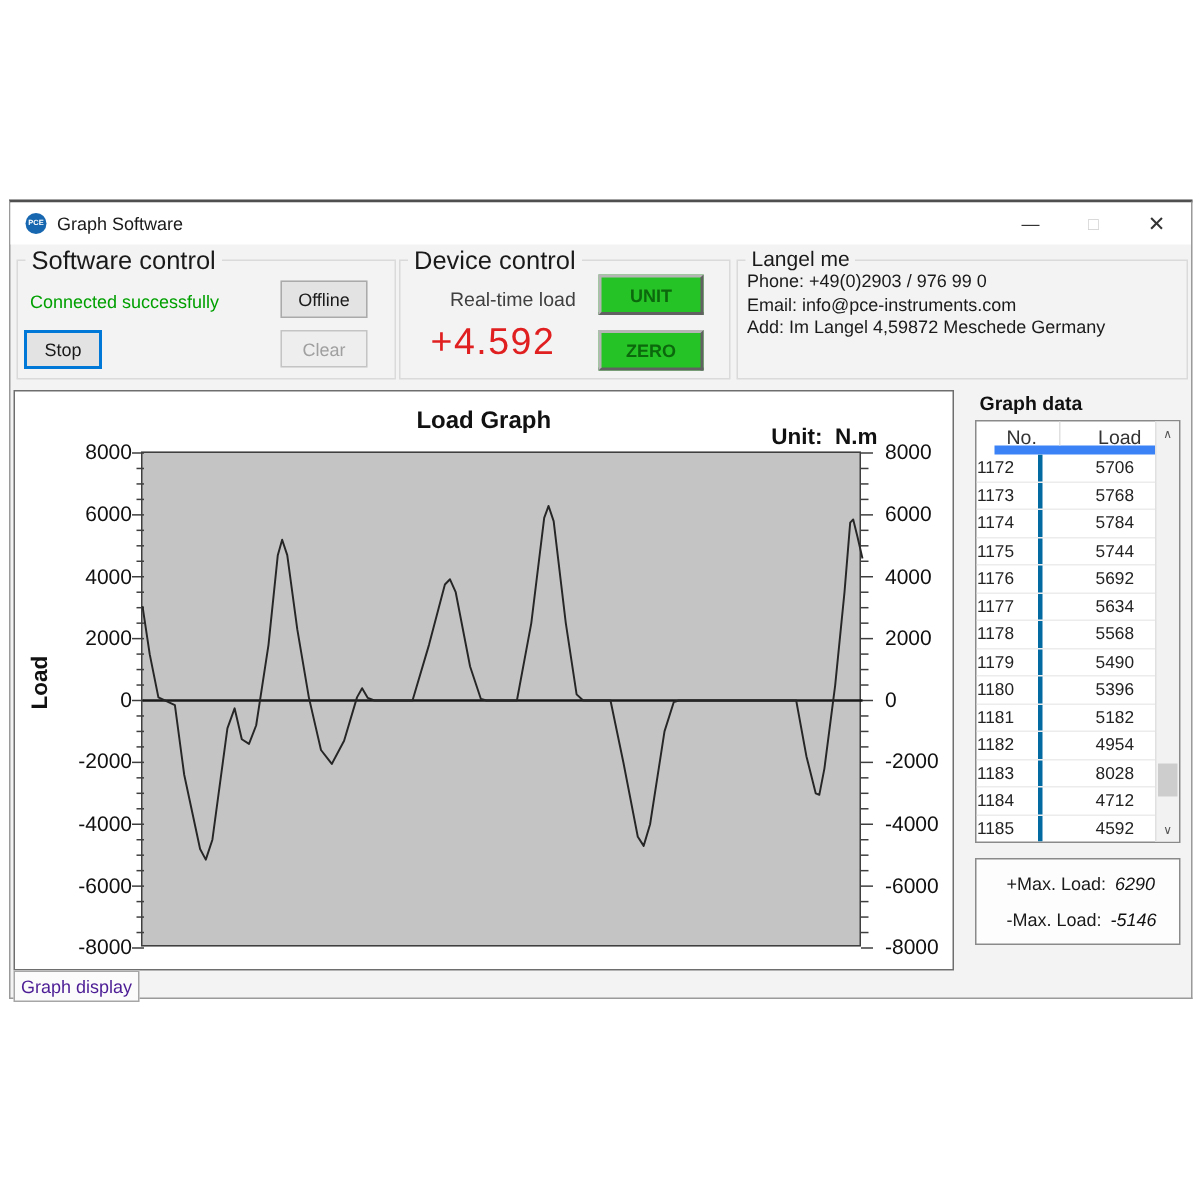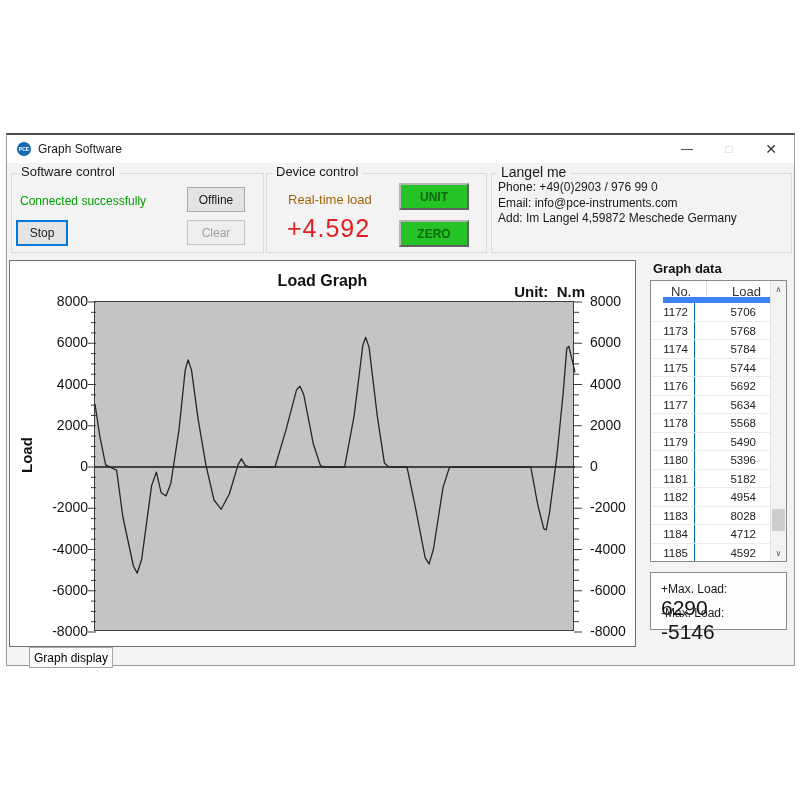--- a/index.html
+++ b/index.html
@@ -12,34 +12,34 @@
     background:#1767b0;color:#fff;font-size:5px;font-weight:bold;display:flex;align-items:center;justify-content:center;}
   .title-text{position:absolute;left:31px;top:7px;font-size:12px;color:#1a1a1a;}
   .win-controls{position:absolute;right:2px;top:0;height:28px;display:flex;}
   .win-btn{width:42px;height:28px;display:flex;align-items:center;justify-content:center;
     font-size:12px;color:#333;cursor:default;}
   .win-btn.maximize{color:#cfcfcf;}
   .win-btn.close{font-size:14px;}
 
   .groupbox{position:absolute;border:1px solid #dadada;}
   .legend{position:absolute;top:-10px;left:5px;background:#f3f3f3;padding:0 4px;
-    font-size:13px;color:#1a1a1a;white-space:nowrap;}
+    font-size:17px;color:#1a1a1a;white-space:nowrap;}
   .g-software{left:4px;top:38px;width:253px;height:80px;}
   .g-device{left:259px;top:38px;width:221px;height:80px;padding-left:48px;}
   .g-about{left:484px;top:38px;width:301px;height:80px;}
   .g-about .legend{font-size:14px;}
 
   .status{position:absolute;left:8px;top:20px;font-size:12px;color:#00a000;}
   .btn{position:absolute;background:#e3e3e3;border:1px solid #aaaaaa;font-size:12px;color:#1a1a1a;
     display:flex;align-items:center;justify-content:center;}
   .btn-offline{left:175px;top:13px;width:58px;height:25px;}
   .btn-stop{left:4px;top:46px;width:52px;height:26px;border:2px solid #0078d7;}
   .btn-clear{left:175px;top:46px;width:58px;height:25px;background:#eeeeee;border-color:#c4c4c4;color:#a0a0a0;}
 
-  .rt-label{position:absolute;left:21px;top:18px;font-size:13px;color:#a16207;}
+  .rt-label{position:absolute;left:33px;top:18px;font-size:13px;color:#404040;}
   .rt-value{position:absolute;left:20px;top:40px;font-size:25px;color:#e02020;letter-spacing:1px;}
   .btn-green{position:absolute;right:17px;width:70px;height:27px;background:#26c326;
     border:2px outset #b5b5b5;color:#0c680c;font-size:12px;font-weight:bold;
     display:flex;align-items:center;justify-content:center;}
   .btn-unit{top:9px;}
   .btn-zero{top:46px;}
 
   .about-lines{position:absolute;left:6px;top:6px;right:4px;font-size:12px;color:#1a1a1a;line-height:15.5px;}
   .weblink{color:#9db6ca;white-space:pre;}
 
@@ -62,40 +62,40 @@
   .gd-title{position:absolute;left:646px;top:126px;font-size:13px;font-weight:bold;color:#111;}
   .table{position:absolute;left:643px;top:145px;width:137px;height:282px;background:#ffffff;
     border:1px solid #8a8a8a;}
   .thead{display:flex;height:22px;line-height:22px;font-size:13px;color:#333;
     border-bottom:6px solid #3b82f6;margin-left:12px;}
   .col-no{width:44px;padding-left:8px;border-right:1px solid #e0e0e0;}
   .col-load{flex:1;text-align:center;}
   .tbody{position:absolute;left:0;top:22px;right:16px;bottom:0;overflow:hidden;}
   .trow{display:flex;height:18.5px;line-height:18.5px;font-size:11.5px;color:#222;
     border-bottom:1px solid #ececec;}
-  .td-no{width:44px;text-align:right;padding-right:6px;border-right:1px solid #0369a1;}
+  .td-no{width:44px;text-align:right;padding-right:16px;border-right:3px solid #0369a1;}
   .td-load{flex:1;text-align:right;padding-right:14px;}
   .vscroll{position:absolute;right:0;top:0;bottom:0;width:16px;background:#f2f2f2;border-left:1px solid #e0e0e0;}
   .sb-btn{position:absolute;left:0;width:15px;height:16px;font-size:8px;color:#555;
     display:flex;align-items:center;justify-content:center;}
   .sb-btn.up{top:0;}
   .sb-btn.down{bottom:0;}
   .sb-thumb{position:absolute;left:1px;width:13px;top:228px;height:22px;background:#cdcdcd;}
 
   .maxbox{position:absolute;left:643px;top:437px;width:137px;height:58px;background:#fdfdfd;
     border:1px solid #8a8a8a;}
-  .maxrow{position:absolute;left:4px;right:4px;display:flex;align-items:baseline;flex-direction:column;}
+  .maxrow{position:absolute;left:20px;right:4px;display:flex;align-items:baseline;}
   .maxrow.pos{top:9px;}
   .maxrow.neg{top:33px;}
   .maxlabel{font-size:12px;color:#1a1a1a;}
-  .maxval{font-size:21px;color:#111;margin-left:6px;}
+  .maxval{font-size:12px;color:#111;margin-left:6px;font-style:italic;}
 
   .tab{position:absolute;left:2px;top:512px;width:84px;height:21px;background:#fbfbfb;
-    border:1px solid #a6a6a6;font-size:12px;color:#000000;
-    display:flex;align-items:center;justify-content:center;margin-left:20px;}
+    border:1px solid #a6a6a6;font-size:12px;color:#4c1d95;
+    display:flex;align-items:center;justify-content:center;}
 </style>
 </head>
 <body>
 
 <div class="window">
 
   <div class="titlebar">
     <div class="app-icon">PCE</div>
     <div class="title-text">Graph Software</div>
     <div class="win-controls">

